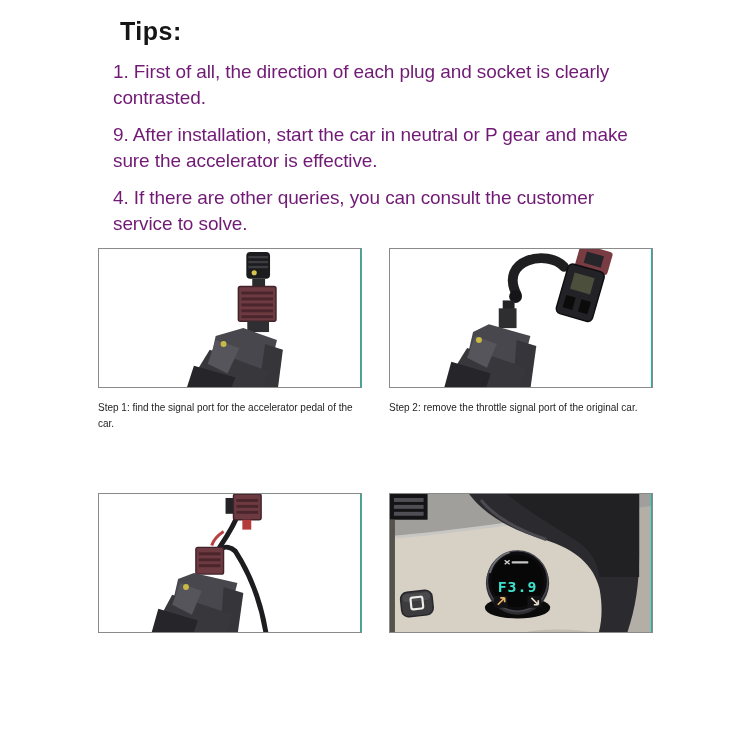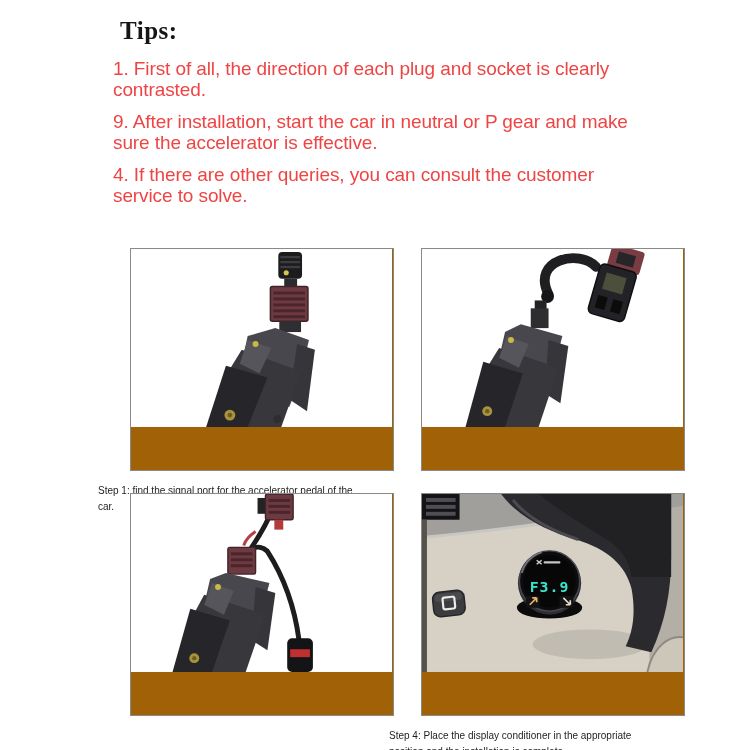--- a/index.html
+++ b/index.html
@@ -8,35 +8,35 @@
     width:750px; height:750px; overflow:hidden;
     font-family:"Liberation Sans", sans-serif;
     color:#1f1f1f;
   }
   .page { position:relative; width:750px; height:750px; background:#fff; }
 
   
   .tips { padding:17px 0 0 113px; height:230px; }
   .tips-title {
     font-size:25px; font-weight:bold; color:#161616;
-    letter-spacing:0.5px; margin:0 0 13px 7px;font-family:Liberation Serif, serif;
-  }
-  .tip { font-size:19px; line-height:21px; color:#ef4444;
+    letter-spacing:0.5px; margin:0 0 13px 7px;
+  }
+  .tip { font-size:19px; line-height:26px; color:#701a75;
          max-width:531px; margin-bottom:11px; letter-spacing:-0.1px; }
 
   
   .steps-grid {
     margin:18px 0 0 98px; width:555px;
     display:grid; grid-template-columns:264px 264px;
     column-gap:27px; grid-auto-rows:245px;
   }
   .step-cell { width:264px; }
   .panel {
-    width:264px; height:223px; background:#a16207;
-    border:1.5px solid #8a8a8a; overflow:hidden;margin-left:32px;
+    width:264px; height:140px; background:#14b8a6;
+    border:1.5px solid #8a8a8a; overflow:hidden;
   }
   .panel svg { display:block; }
   .caption {
     margin-top:12px; font-size:10px; line-height:16px;
     color:#1e1e1e; letter-spacing:0;
   }
 </style>
 </head>
 <body>
 
@@ -116,20 +116,21 @@
             <polygon points="128,92 148,98 140,156 124,146" fill="#35353a"></polygon>
             <polygon points="78,100 138,120 118,180 58,180 62,126" fill="#38383c"></polygon>
             <polygon points="86,88 108,96 98,120 78,110" fill="#55555b"></polygon>
             <polygon points="62,114 102,126 84,180 44,180" fill="#26262a"></polygon>
             <circle cx="90" cy="92" r="3" fill="#c9ba45"></circle>
             <circle cx="66" cy="164" r="5" fill="#a8923c"></circle>
             <circle cx="66" cy="164" r="2.2" fill="#6e5d22"></circle>
           </g>
         </svg>
       </div>
+      <figcaption class="caption">Step 2: remove the throttle signal port of the original car.</figcaption>
     </figure>
 
     <figure class="step-cell">
       <div class="panel">
         <svg viewBox="0 0 264 180" width="261" height="178">
           <rect x="0" y="0" width="264" height="180" fill="#ffffff"></rect>
 
           <g>
             <path d="M122,54 C134,36 142,22 146,6" stroke="#1d1d20" stroke-width="5" fill="none" stroke-linecap="round"></path>
             <path d="M138,58 C156,86 166,118 170,148" stroke="#1d1d20" stroke-width="5" fill="none" stroke-linecap="round"></path>
@@ -225,17 +226,16 @@
               <rect x="-7" y="-1" width="14" height="12" rx="2" fill="#131316"></rect>
               <path d="M-3,8 L4,1 M4,1 h-4.5 M4,1 v4.5" stroke="#e6b36a" stroke-width="1.7" fill="none"></path>
             </g>
             <g transform="translate(146,104)">
               <rect x="-7" y="-1" width="14" height="12" rx="2" fill="#131316"></rect>
               <path d="M-3,1 L4,8 M4,8 h-4.5 M4,8 v-4.5" stroke="#e8dcc6" stroke-width="1.7" fill="none"></path>
             </g>
           </g>
         </svg>
       </div>
-      <figcaption class="caption">Step 4: Place the display conditioner in the appropriate position and the installation is complete.</figcaption>
     </figure>
 
   </div>
 </div>
 
 </body></html>

